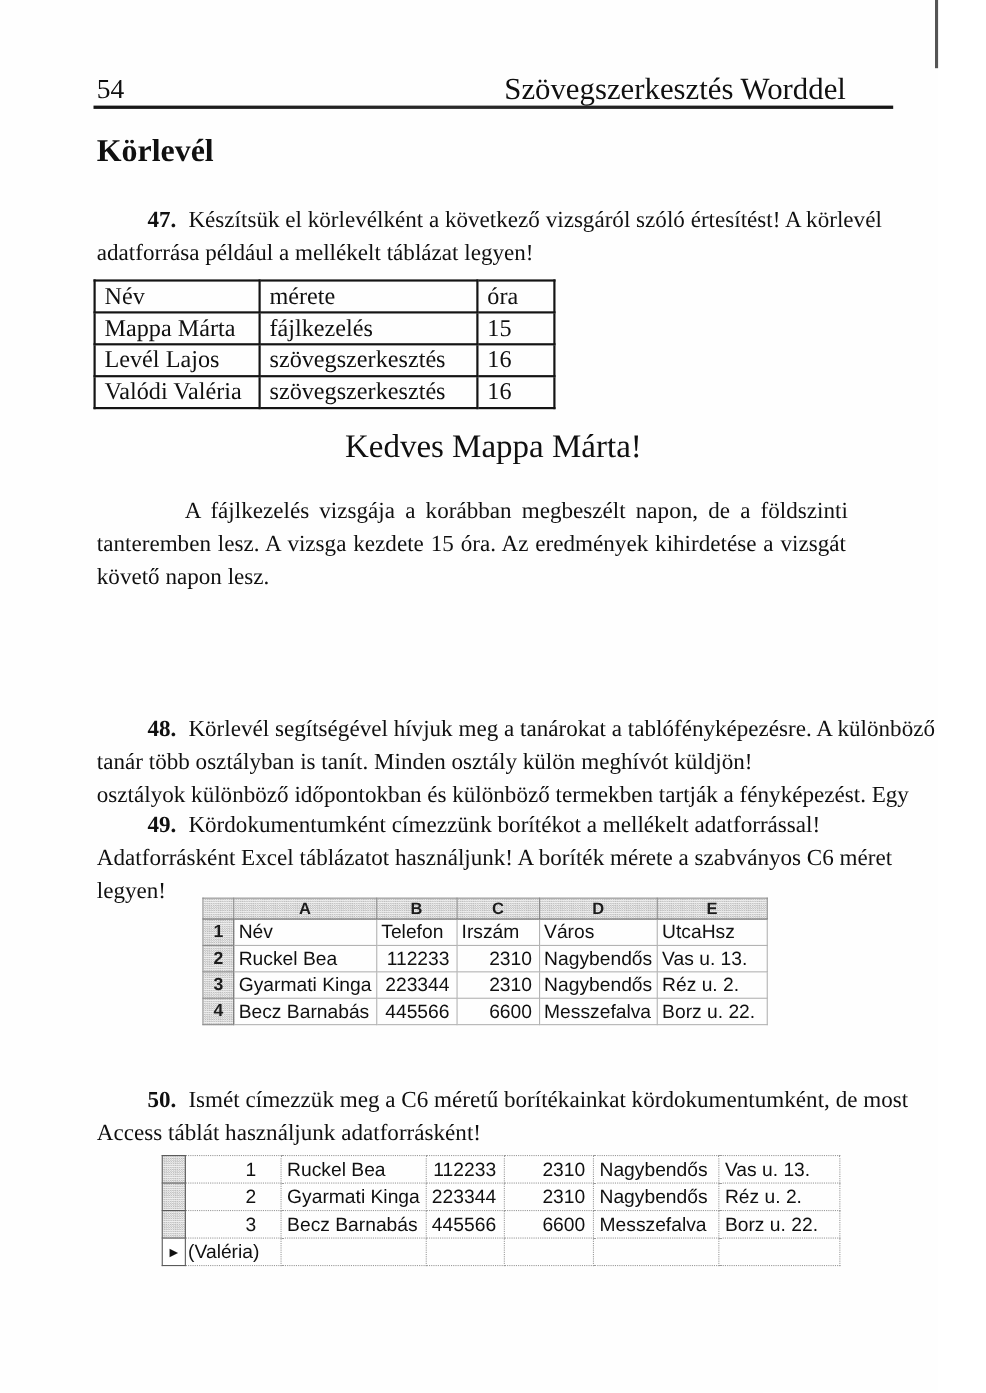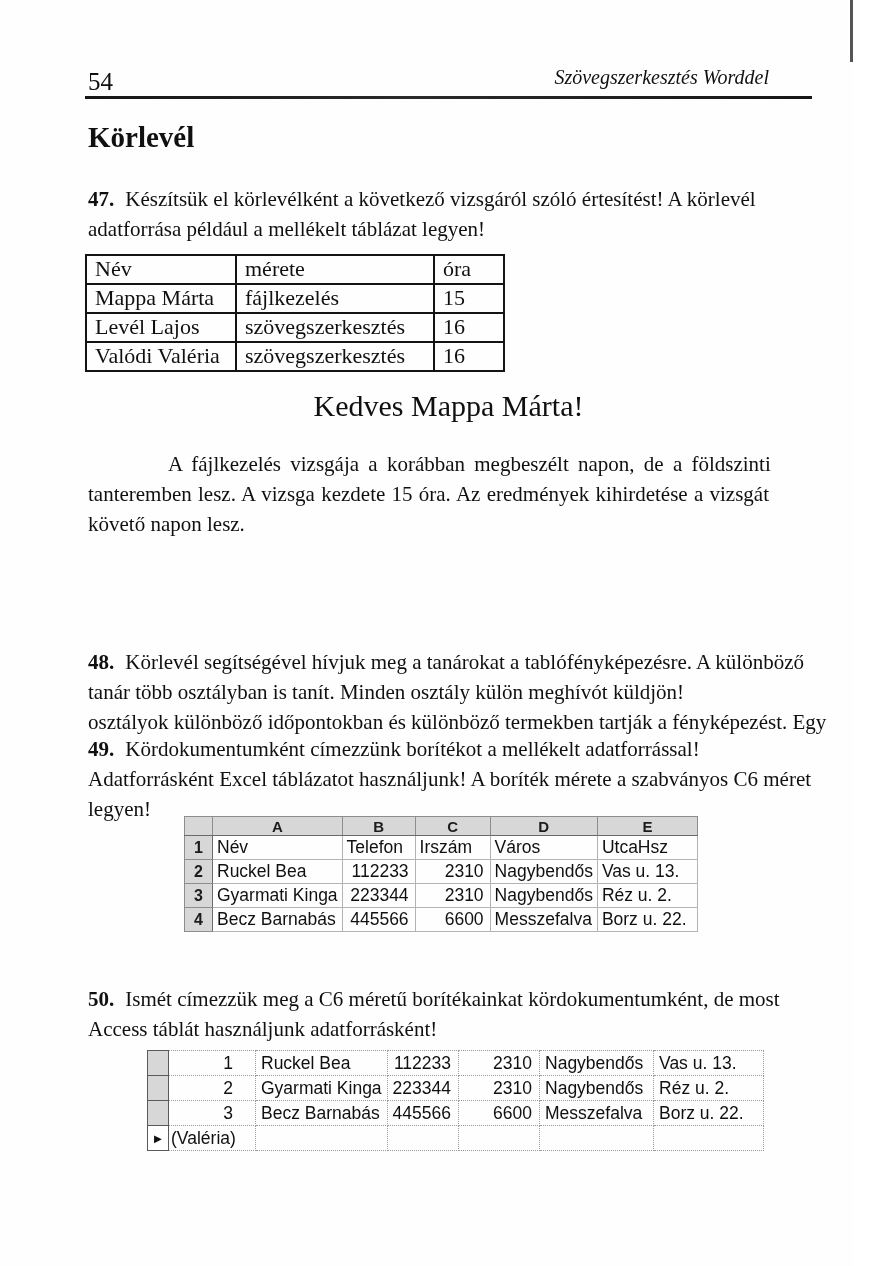--- a/index.html
+++ b/index.html
@@ -6,30 +6,30 @@
   .page{
     position:relative;
     width:853px;height:1266px;
     background:#fefefe;
     font-family:"Liberation Serif", serif;
     color:#101010;
     overflow:hidden;
   }
   
   .pagenum{position:absolute;left:88px;top:68px;font-size:25px;}
-  .runtitle{position:absolute;right:84px;top:66px;font-size:20px;font-style:italic;margin-left:42px;}
+  .runtitle{position:absolute;right:84px;top:66px;font-size:28px;margin-left:42px;}
   .hrule{position:absolute;left:85px;top:96px;width:727px;height:3px;
          background:linear-gradient(90deg,#161616 0%,#2a2a2a 45%,#161616 100%);}
   
   .h1{position:absolute;left:88px;top:121px;font-size:29px;font-weight:bold;}
   .salutation{position:absolute;left:85px;top:389px;width:727px;text-align:center;font-size:30px;}
   
   .par{position:absolute;font-size:21px;line-height:30px;}
   .par div{white-space:nowrap;}
-  .par .num{font-weight:bold;margin-right:11px;}
+  .par .num{font-weight:bold;margin-right:11px;margin-left:46px;}
   .p47{left:88px;top:184px;}
   .p48{left:88px;top:647px;}
   .p49{left:88px;top:734px;}
   .p50{left:88px;top:984px;}
   .letter{left:88px;top:449px;width:722px;}
   .letter .ind{padding-left:80px;word-spacing:4px;}
   .letter .ws1{word-spacing:1px;}
   .signature{position:absolute;left:500px;top:556px;width:285px;text-align:center;
              font-size:22px;line-height:29px;}
   

